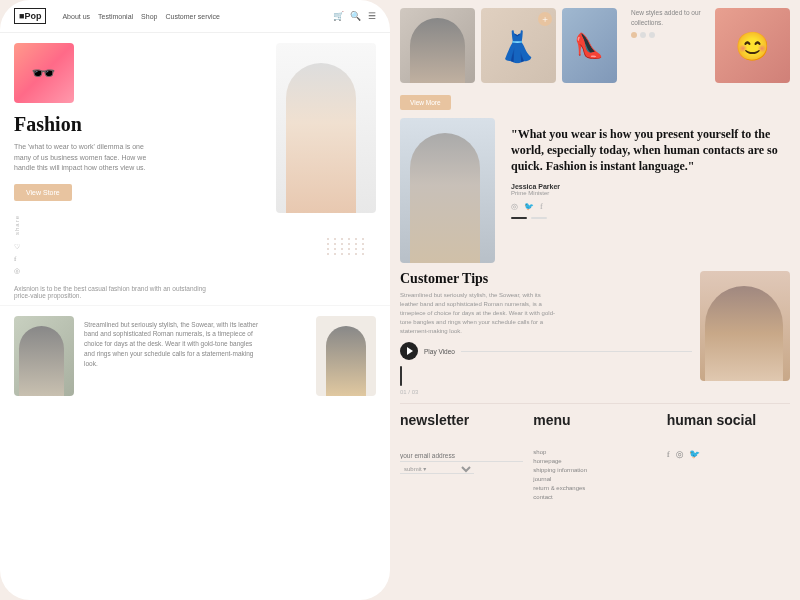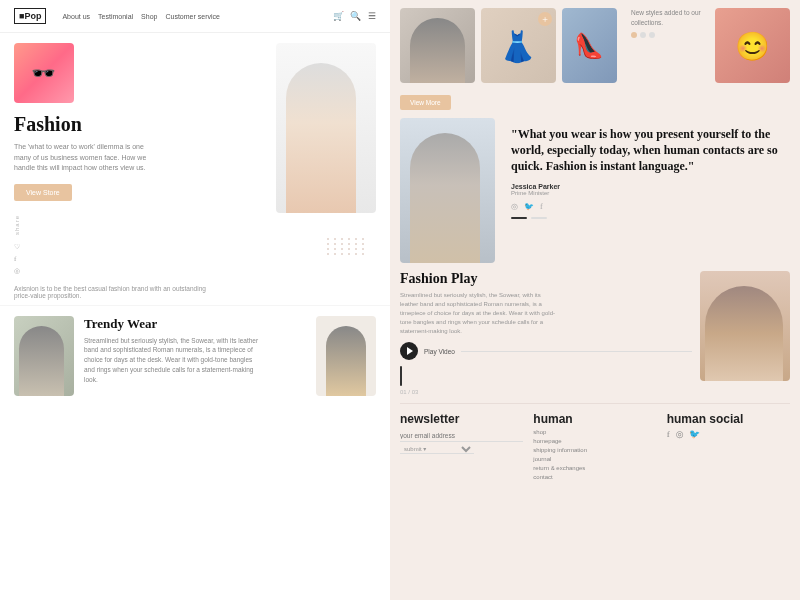--- a/index.html
+++ b/index.html
@@ -19,20 +19,21 @@
       background: #f5ede8;
     }
 
     
     .left-panel {
       width: 390px;
       height: 600px;
       background: #fff;
       overflow: hidden;
       position: relative;
+      border-radius: 30px;
     }
 
     
     .nav {
       display: flex;
       align-items: center;
       padding: 8px 14px;
       gap: 10px;
       border-bottom: 1px solid #f0f0f0;
     }
@@ -532,25 +533,25 @@
     .footer-section {
       display: flex;
       gap: 10px;
       border-top: 1px solid #e8ddd8;
       padding-top: 8px;
     }
     .footer-col {
       flex: 1;
     }
     .footer-col-title {
-      font-size: 12px;
+      font-size: 14px;
       font-weight: bold;
       color: #222;
       font-family: sans-serif;
-      margin-bottom: 3px;
+      margin-bottom: 21px;
     }
     .footer-input {
       width: 100%;
       border: none;
       border-bottom: 1px solid #ddd;
       background: transparent;
       font-size: 6.5px;
       padding: 2px 0;
       color: #999;
       outline: none;
@@ -659,21 +660,20 @@
         </div>
       </div>
     </div>
 
     <div style="padding: 0 14px 6px; font-size:6.5px; color:#999; font-family:sans-serif; max-width:220px;">Axisnion is to be the best casual fashion brand with an outstanding price-value proposition.</div>
 
     <div class="trendy-section">
       <div class="trendy-row">
         <div class="trendy-image-left"></div>
         <div class="trendy-content">
-          <h2 class="trendy-title">Trendy Wear</h2>
           <p class="trendy-desc">Streamlined but seriously stylish, the Sowear, with its leather band and sophisticated Roman numerals, is a timepiece of choice for days at the desk. Wear it with gold-tone bangles and rings when your schedule calls for a statement-making look.</p>
         </div>
         <div class="trendy-image-right"></div>
       </div>
     </div>
   </div>
 
   <div class="right-panel">
 
     <div class="top-images-row">
@@ -710,21 +710,21 @@
         </div>
         <div style="display:flex;gap:4px;margin-top:6px;">
           <div style="width:16px;height:2px;background:#333;border-radius:1px;"></div>
           <div style="width:16px;height:2px;background:#ddd;border-radius:1px;"></div>
         </div>
       </div>
     </div>
 
     <div class="fashion-tips-section">
       <div class="tips-content">
-        <h3 class="tips-title">Fashion Play</h3>
+        <h3 class="tips-title">Customer Tips</h3>
         <p class="tips-desc">Streamlined but seriously stylish, the Sowear, with its leather band and sophisticated Roman numerals, is a timepiece of choice for days at the desk. Wear it with gold-tone bangles and rings when your schedule calls for a statement-making look.</p>
         <div class="play-row">
           <div class="play-btn">
             <div class="play-triangle"></div>
           </div>
           <span class="play-label">Play Video</span>
           <div class="play-line"></div>
         </div>
         <div style="display:flex;flex-direction:column;gap:3px;margin-top:6px;">
           <div style="width:2px;height:20px;background:#333;border-radius:1px;"></div>
@@ -738,21 +738,21 @@
 
       <div class="footer-col">
         <div class="footer-col-title">newsletter</div>
         <input class="footer-input" type="email" placeholder="your email address" style="">
         <select class="footer-select">
           <option>submit ▾</option>
         </select>
       </div>
 
       <div class="footer-col">
-        <div class="footer-col-title">human</div>
+        <div class="footer-col-title">menu</div>
         <div class="footer-links">
           <span class="footer-link">shop</span>
           <span class="footer-link">homepage</span>
           <span class="footer-link">shipping information</span>
           <span class="footer-link">journal</span>
           <span class="footer-link">return &amp; exchanges</span>
           <span class="footer-link">contact</span>
         </div>
       </div>
 

